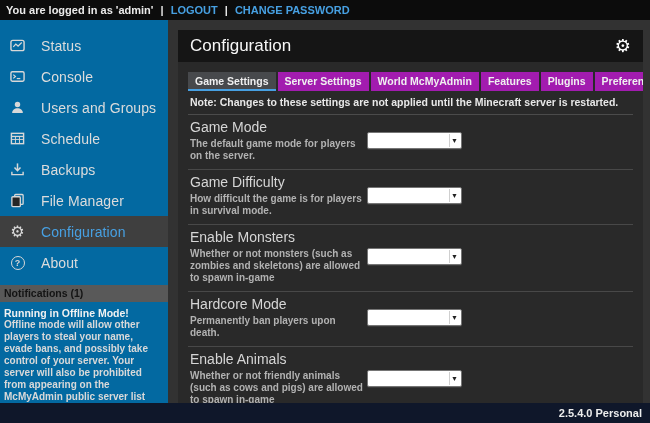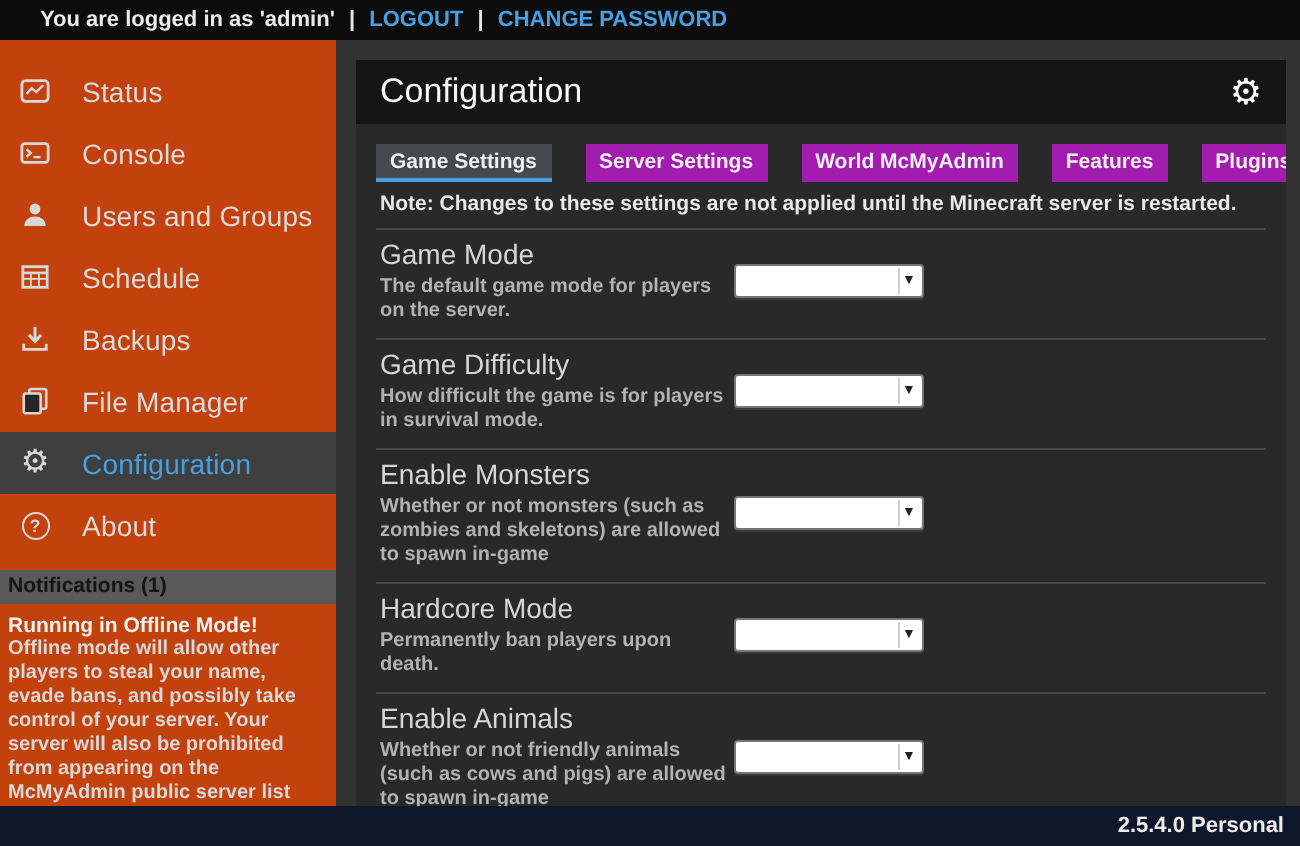--- a/index.html
+++ b/index.html
@@ -9,29 +9,29 @@
     background: #323232;
     font-family: "Liberation Sans", "DejaVu Sans", sans-serif;
     -webkit-font-smoothing: antialiased;
   }
 
   
   .topbar {
     position: absolute; left: 0; top: 0; width: 650px; height: 20px;
     background: #0c0c0c; color: #ebebeb;
     font-size: 11px; font-weight: bold; line-height: 20px;
-    padding-left: 20px; white-space: nowrap; z-index: 5;
+    padding-left: 6px; white-space: nowrap; z-index: 5;
   }
   .topbar a { color: var(--accent); text-decoration: none; cursor: pointer; }
   .topbar .sep { color: #e6e6e6; margin: 0 4px; }
 
   
   .sidebar {
     position: absolute; left: 0; top: 20px; width: 168px; height: 383px;
-    background: #c2410c; z-index: 2;
+    background: #0369a1; z-index: 2;
   }
   .nav { padding-top: 10px; }
   .nav-item {
     height: 31px; display: flex; align-items: center;
     padding-left: 9px; cursor: pointer;
   }
   .nav-item.active { background: #3f3f3f; }
   .icon-slot {
     width: 17px; height: 17px; display: flex;
     align-items: center; justify-content: center; flex: 0 0 17px;
@@ -71,21 +71,21 @@
   .panel-header {
     height: 32px; background: #151515; display: flex; align-items: center;
     padding: 0 12px;
   }
   .panel-title { font-size: 17px; color: #f7f7f7; font-weight: normal; }
   .panel-gear {
     margin-left: auto; color: #ffffff; font-size: 18px; line-height: 1;
     cursor: pointer;
   }
 
-  .tabs { display: flex; gap: 17px; margin: 10px 10px 0 10px; }
+  .tabs { display: flex; gap: 2px; margin: 10px 10px 0 10px; }
   .tab {
     background: #a21caf; color: #f0f0f0; font-size: 10.5px; font-weight: bold;
     padding: 3px 7px 2px; border-bottom: 2px solid transparent;
     white-space: nowrap; cursor: pointer;
   }
   .tab.active { background: #47494c; border-bottom-color: var(--accent); }
 
   .note {
     margin: 0 10px; padding: 5px 2px 6px;
     border-bottom: 1px solid #4b4b4b;

